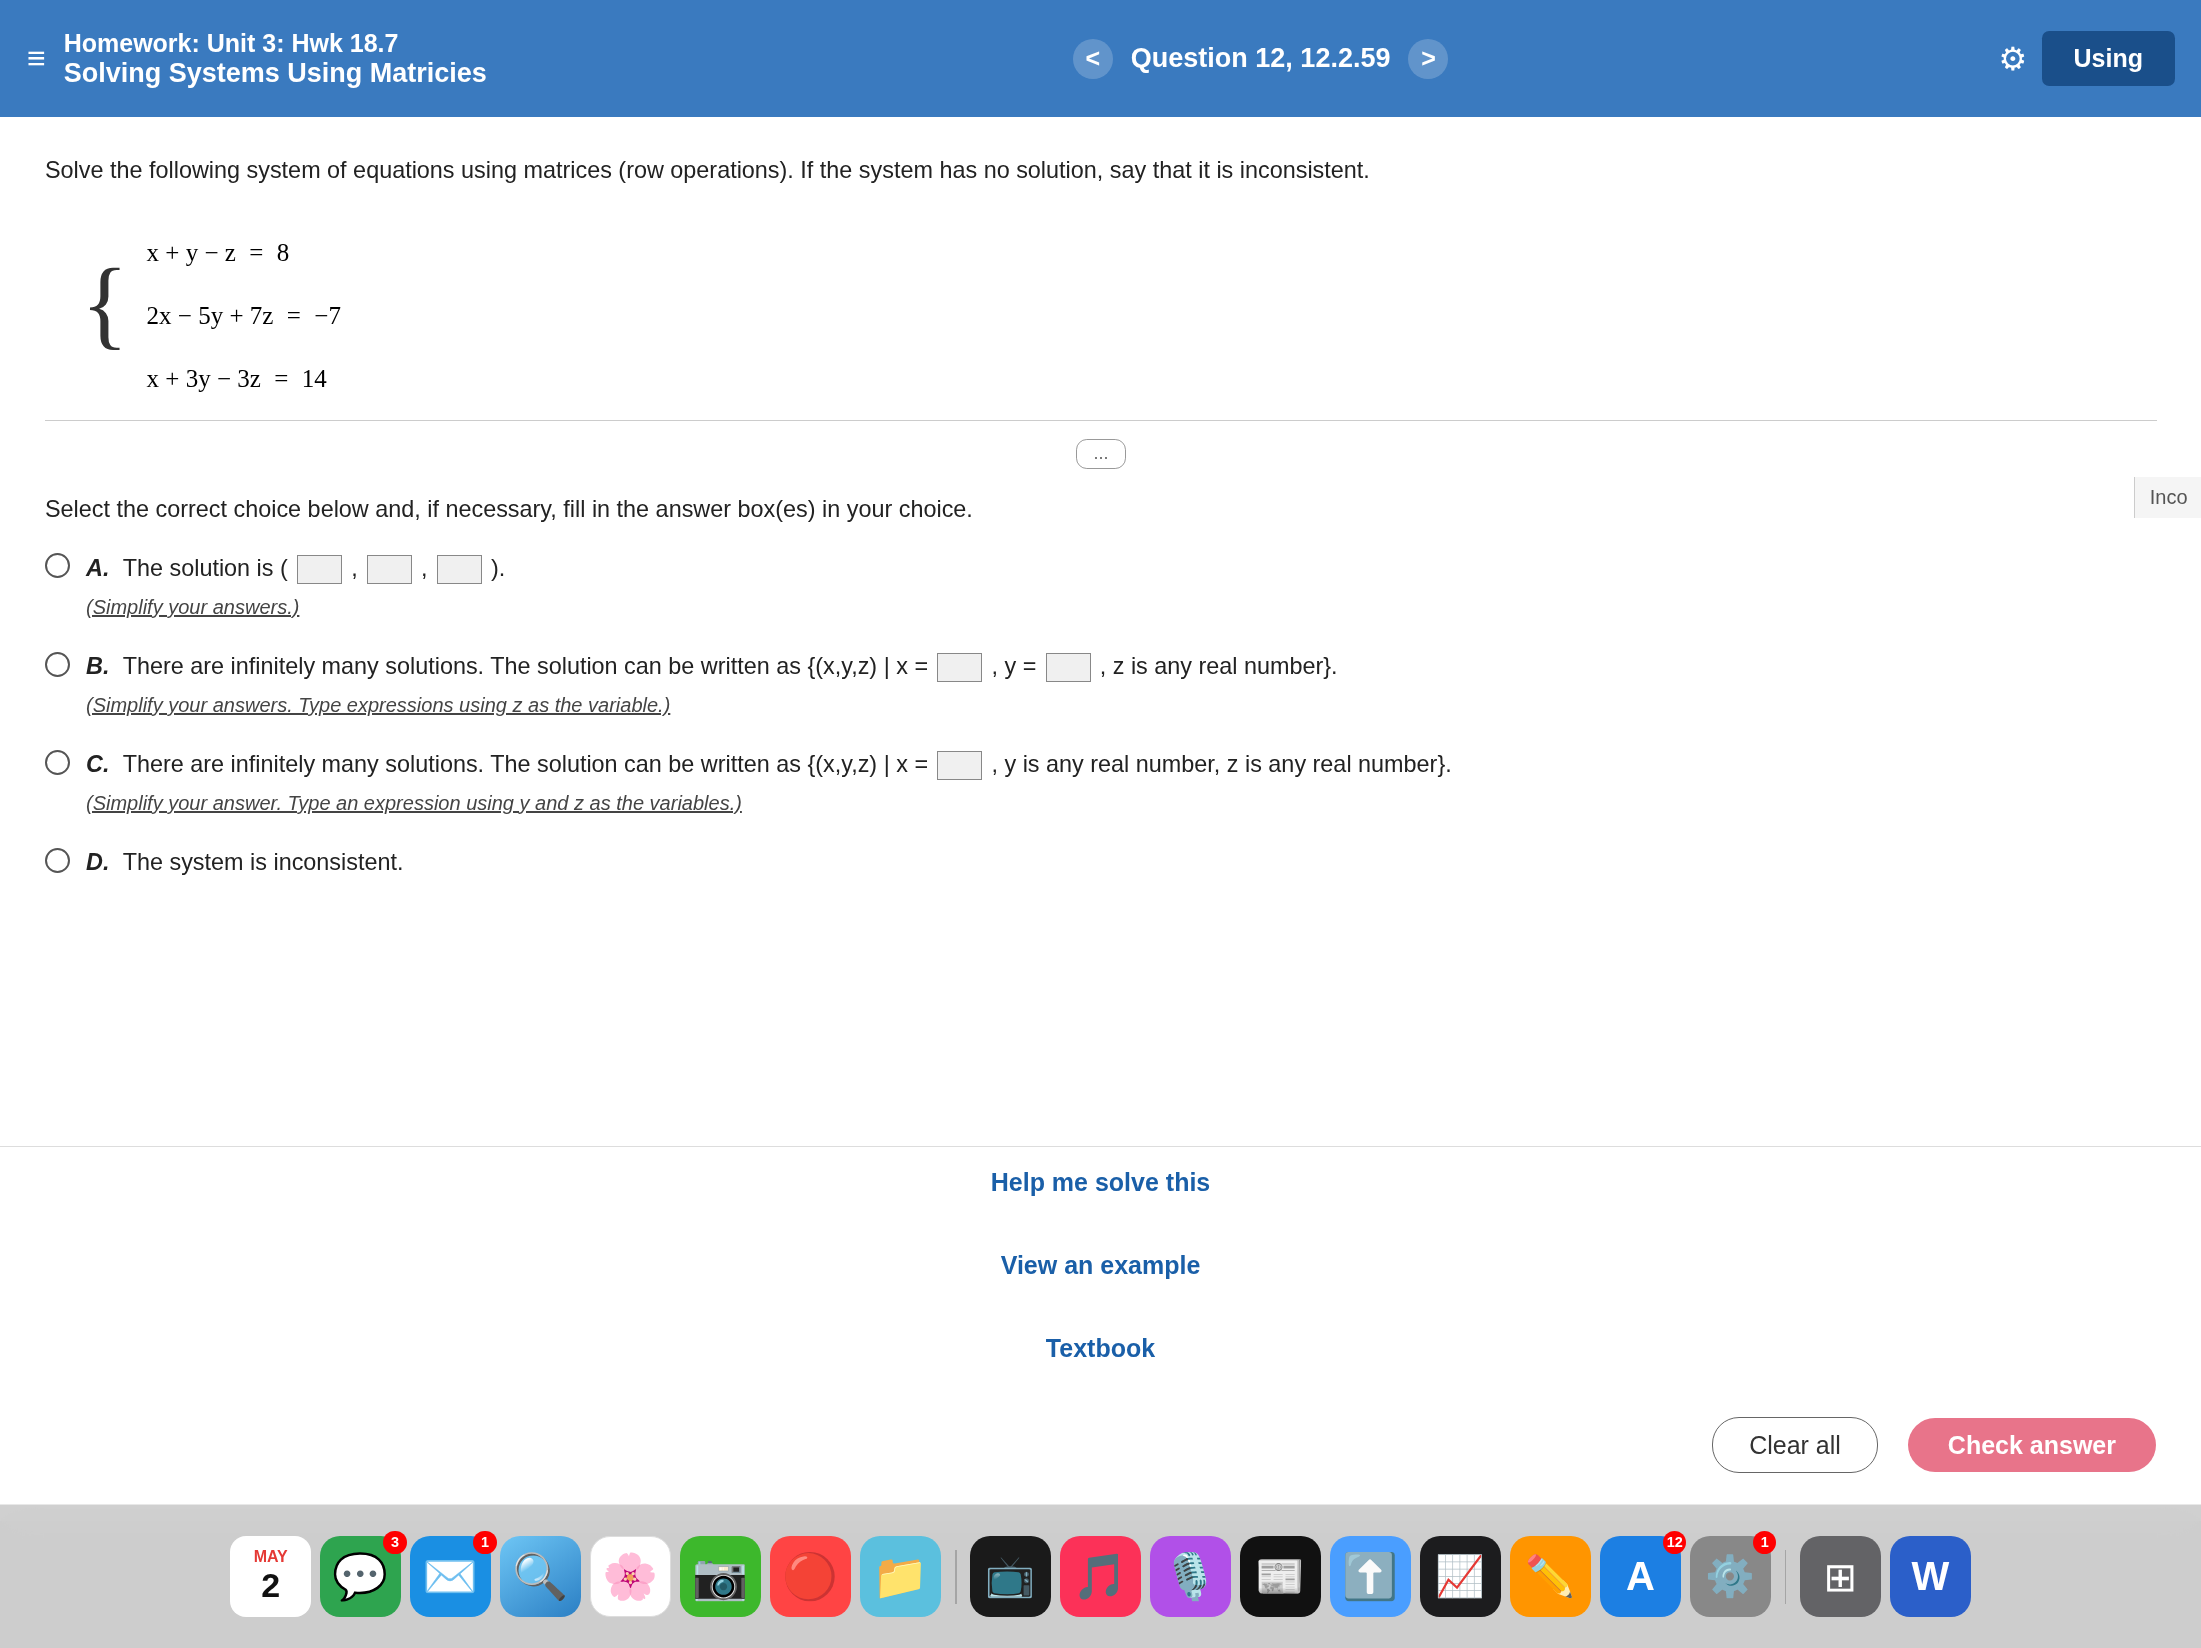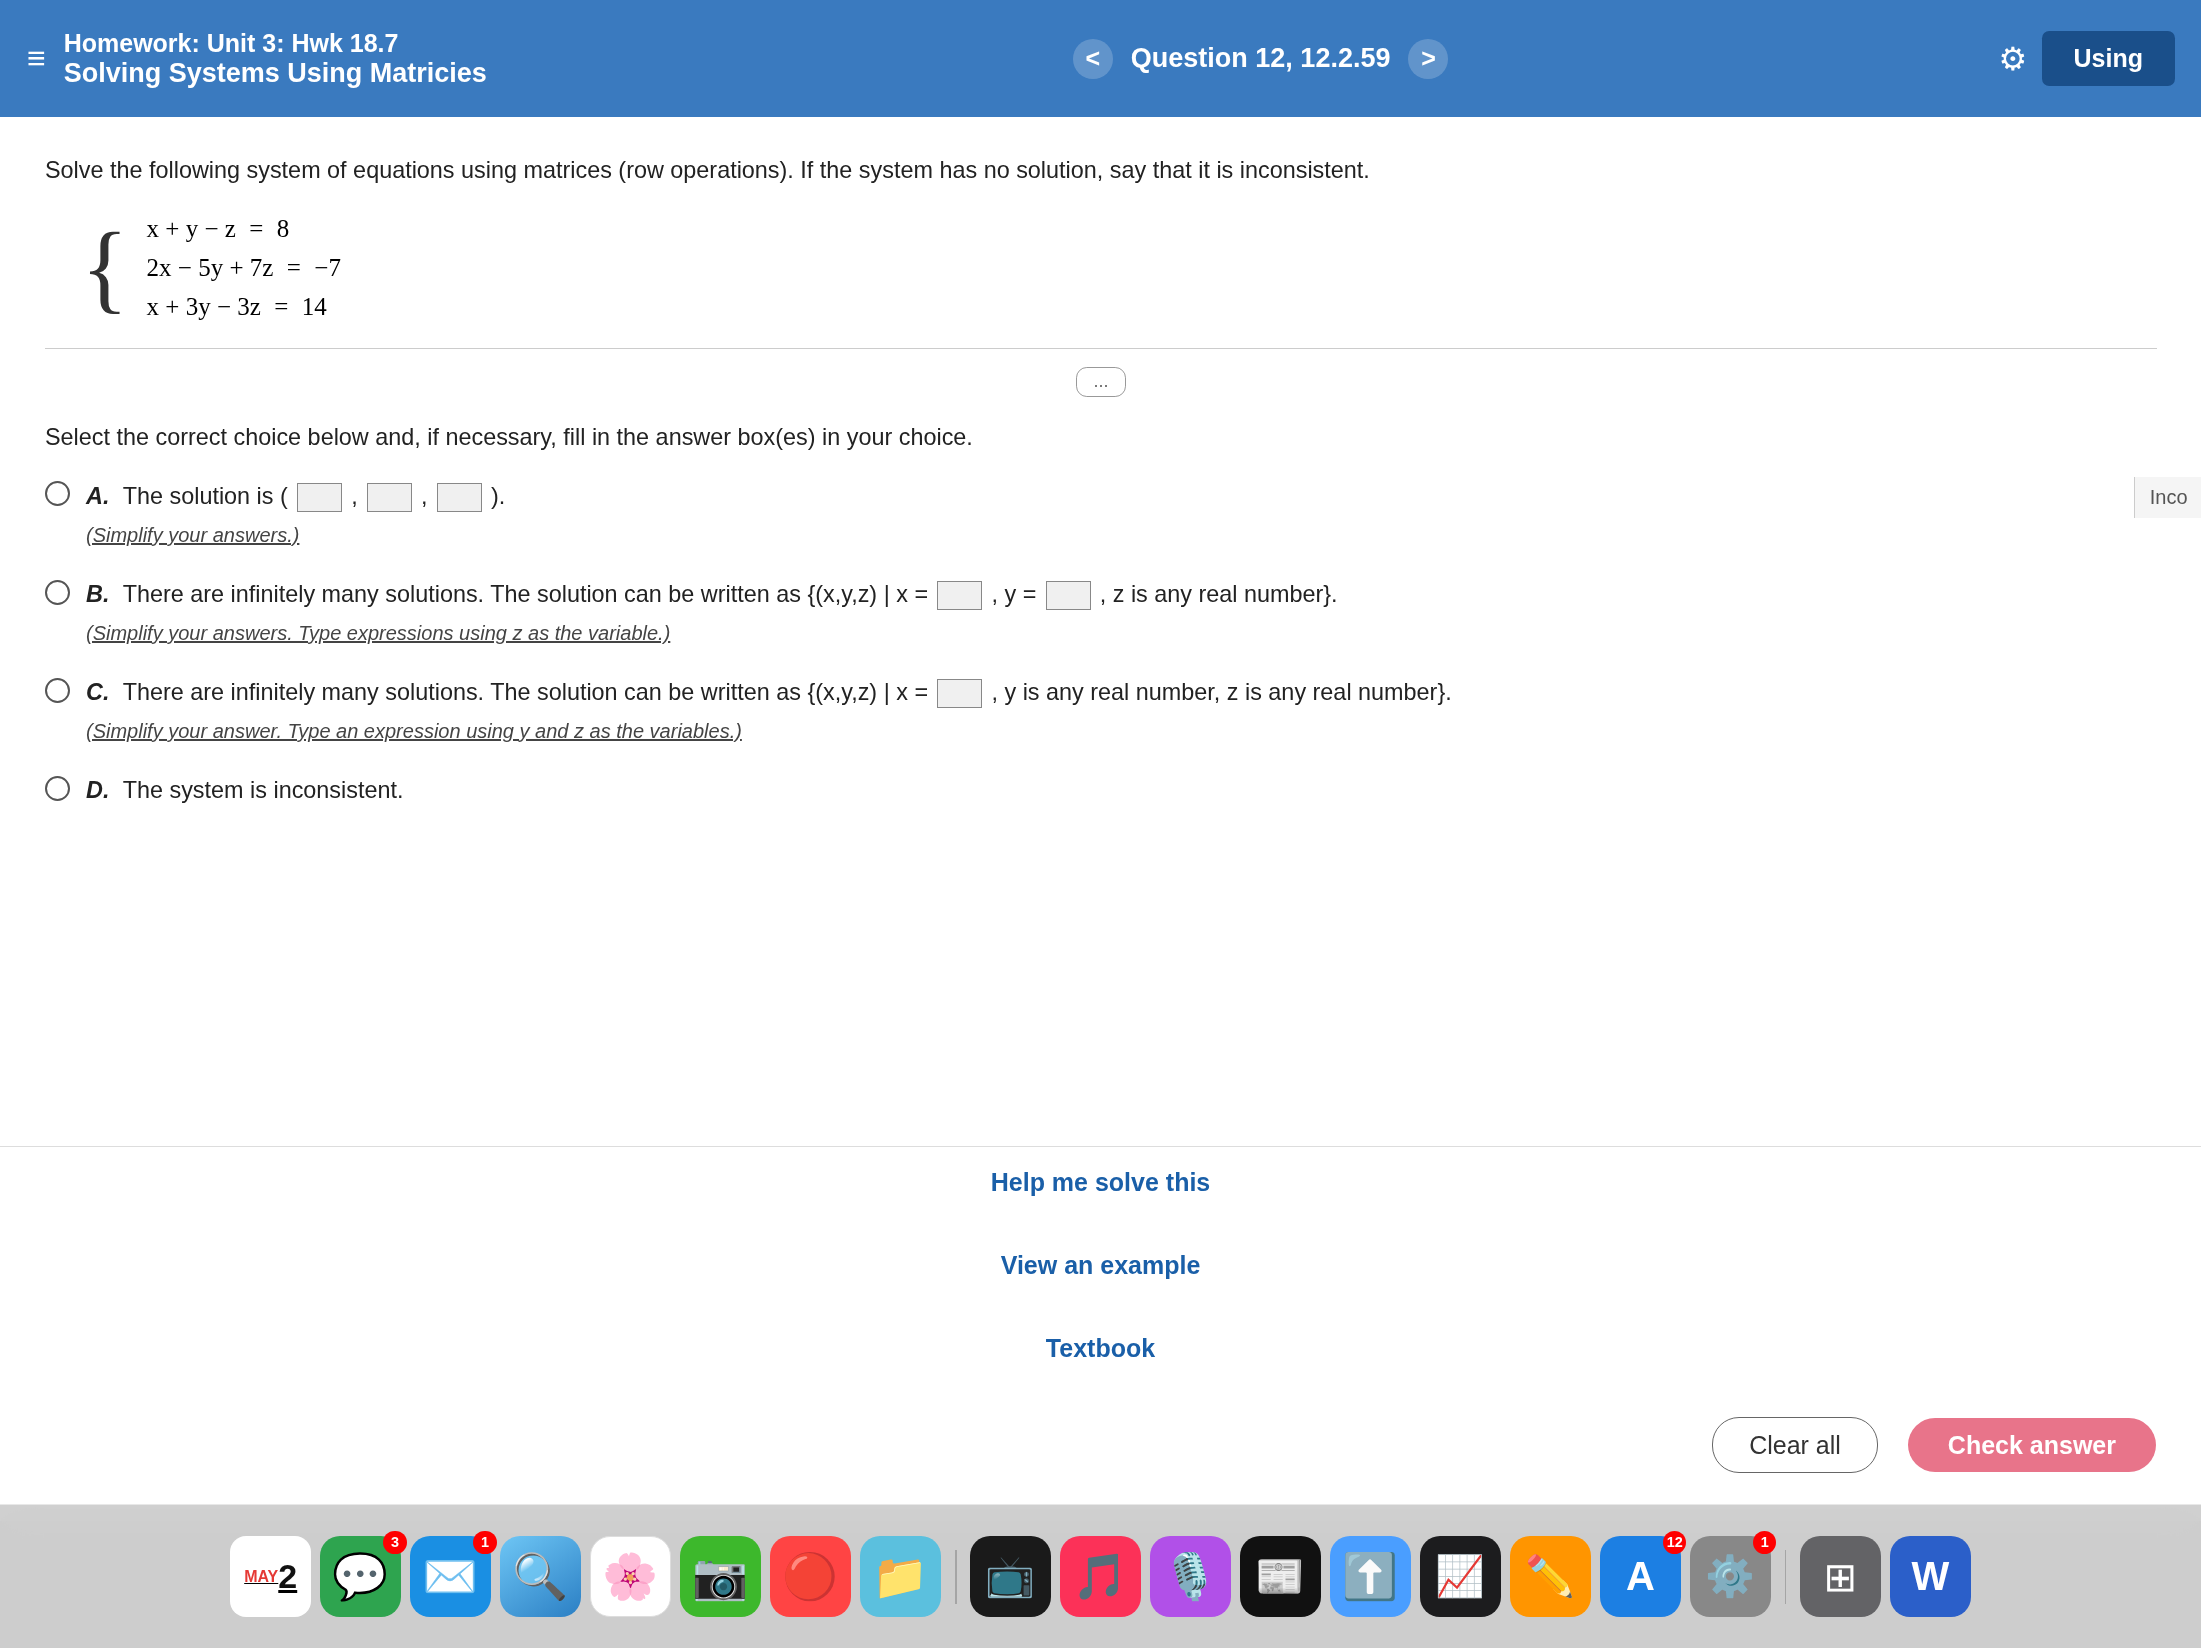--- a/index.html
+++ b/index.html
@@ -120,20 +120,21 @@
     .equations {
       display: flex;
       flex-direction: column;
       gap: 10.8px;
     }
     .eq-row {
       display: flex;
       align-items: center;
       gap: 7.2px;
       font-size: 25px;
+      margin-top: 24px;
     }
 
     
     .divider {
       border: none;
       border-top: 0.9px solid #ccc;
       margin: 27px 0;
     }
 
     
@@ -305,27 +306,26 @@
       color: white;
       font-size: 14.4px;
       font-weight: 700;
       border-radius: 50%;
       width: 23.4px; height: 23.4px;
       display: flex; align-items: center; justify-content: center;
     }
     .dock-sep { width: 1.8px; height: 54px; background: rgba(0,0,0,0.2); margin: 0 4.5px; }
     .dock-date {
       display: flex;
-      flex-direction: row;
+      flex-direction: column;
       align-items: center;
       background: white;
       border-radius: 16px;
       padding: 3.6px 0;
       width: 81px;
-      text-decoration: underline;
     }
     .dock-date-month { font-size: 16px; font-weight: 600; color: #e53935; }
     .dock-date-day { font-size: 34px; font-weight: 700; color: #111; }
   </style>
 </head>
 <body>
 
 <div class="header">
   <span class="header-menu">≡</span>
   <div class="header-title">

